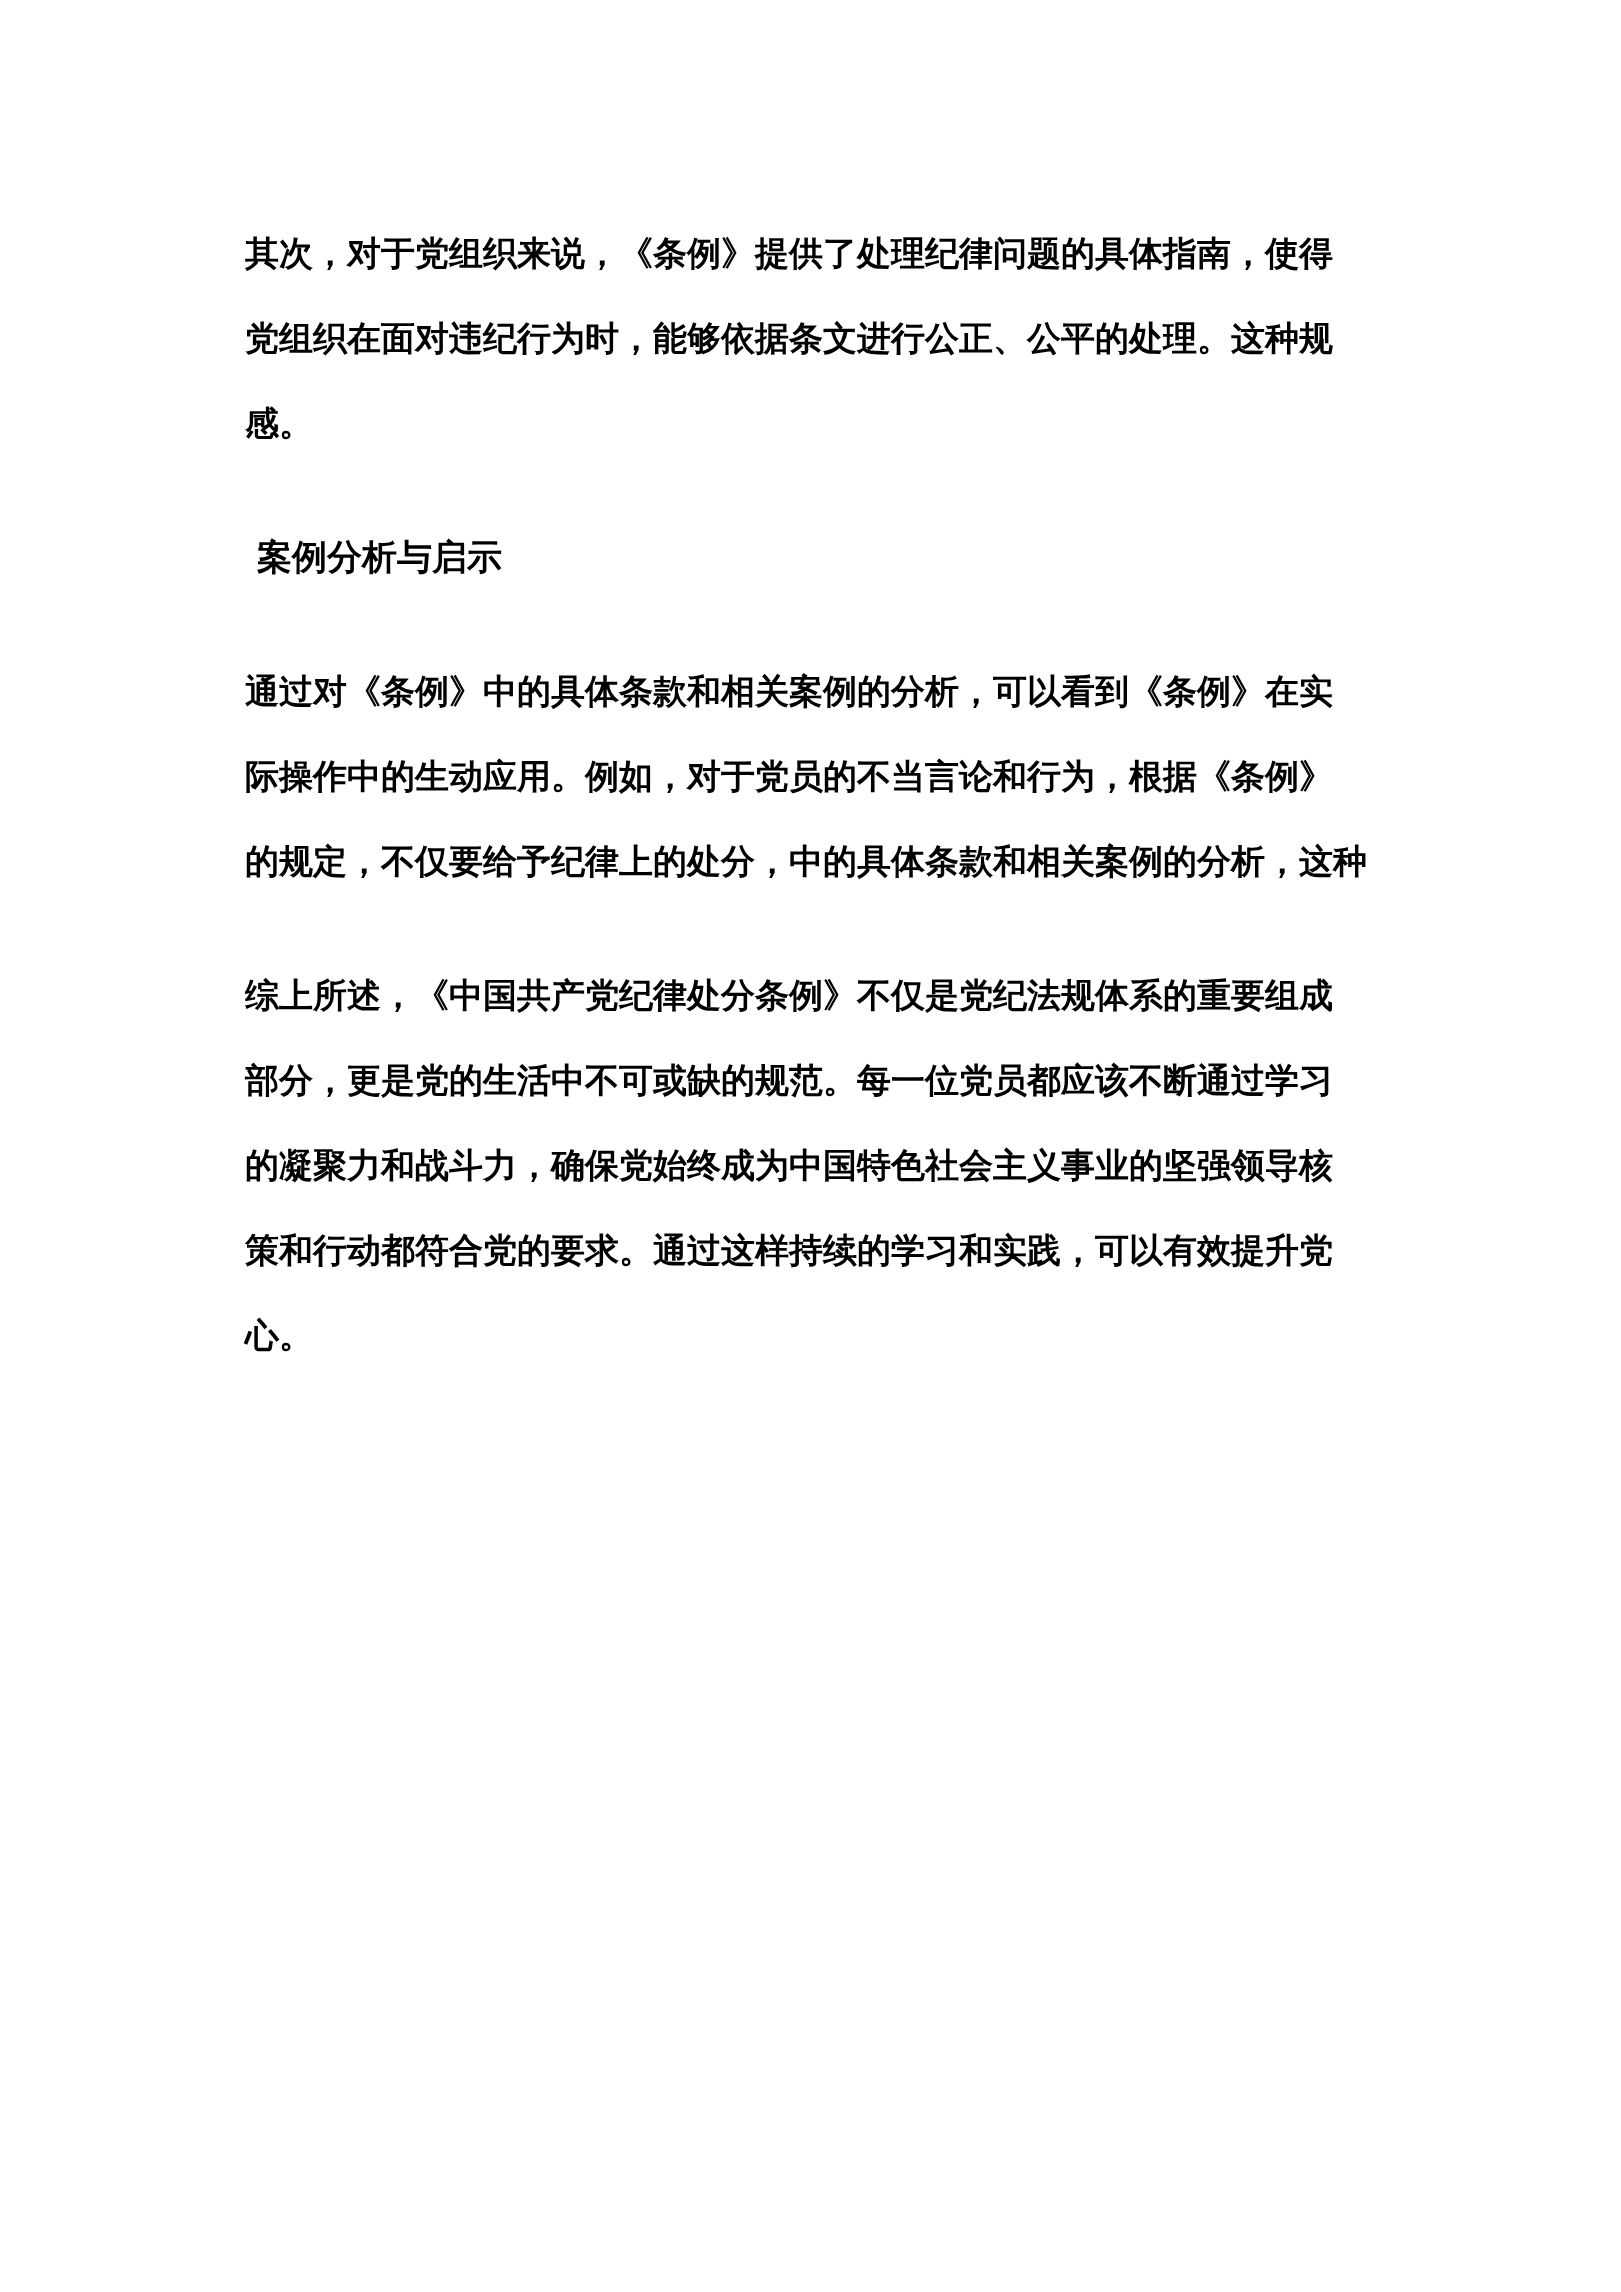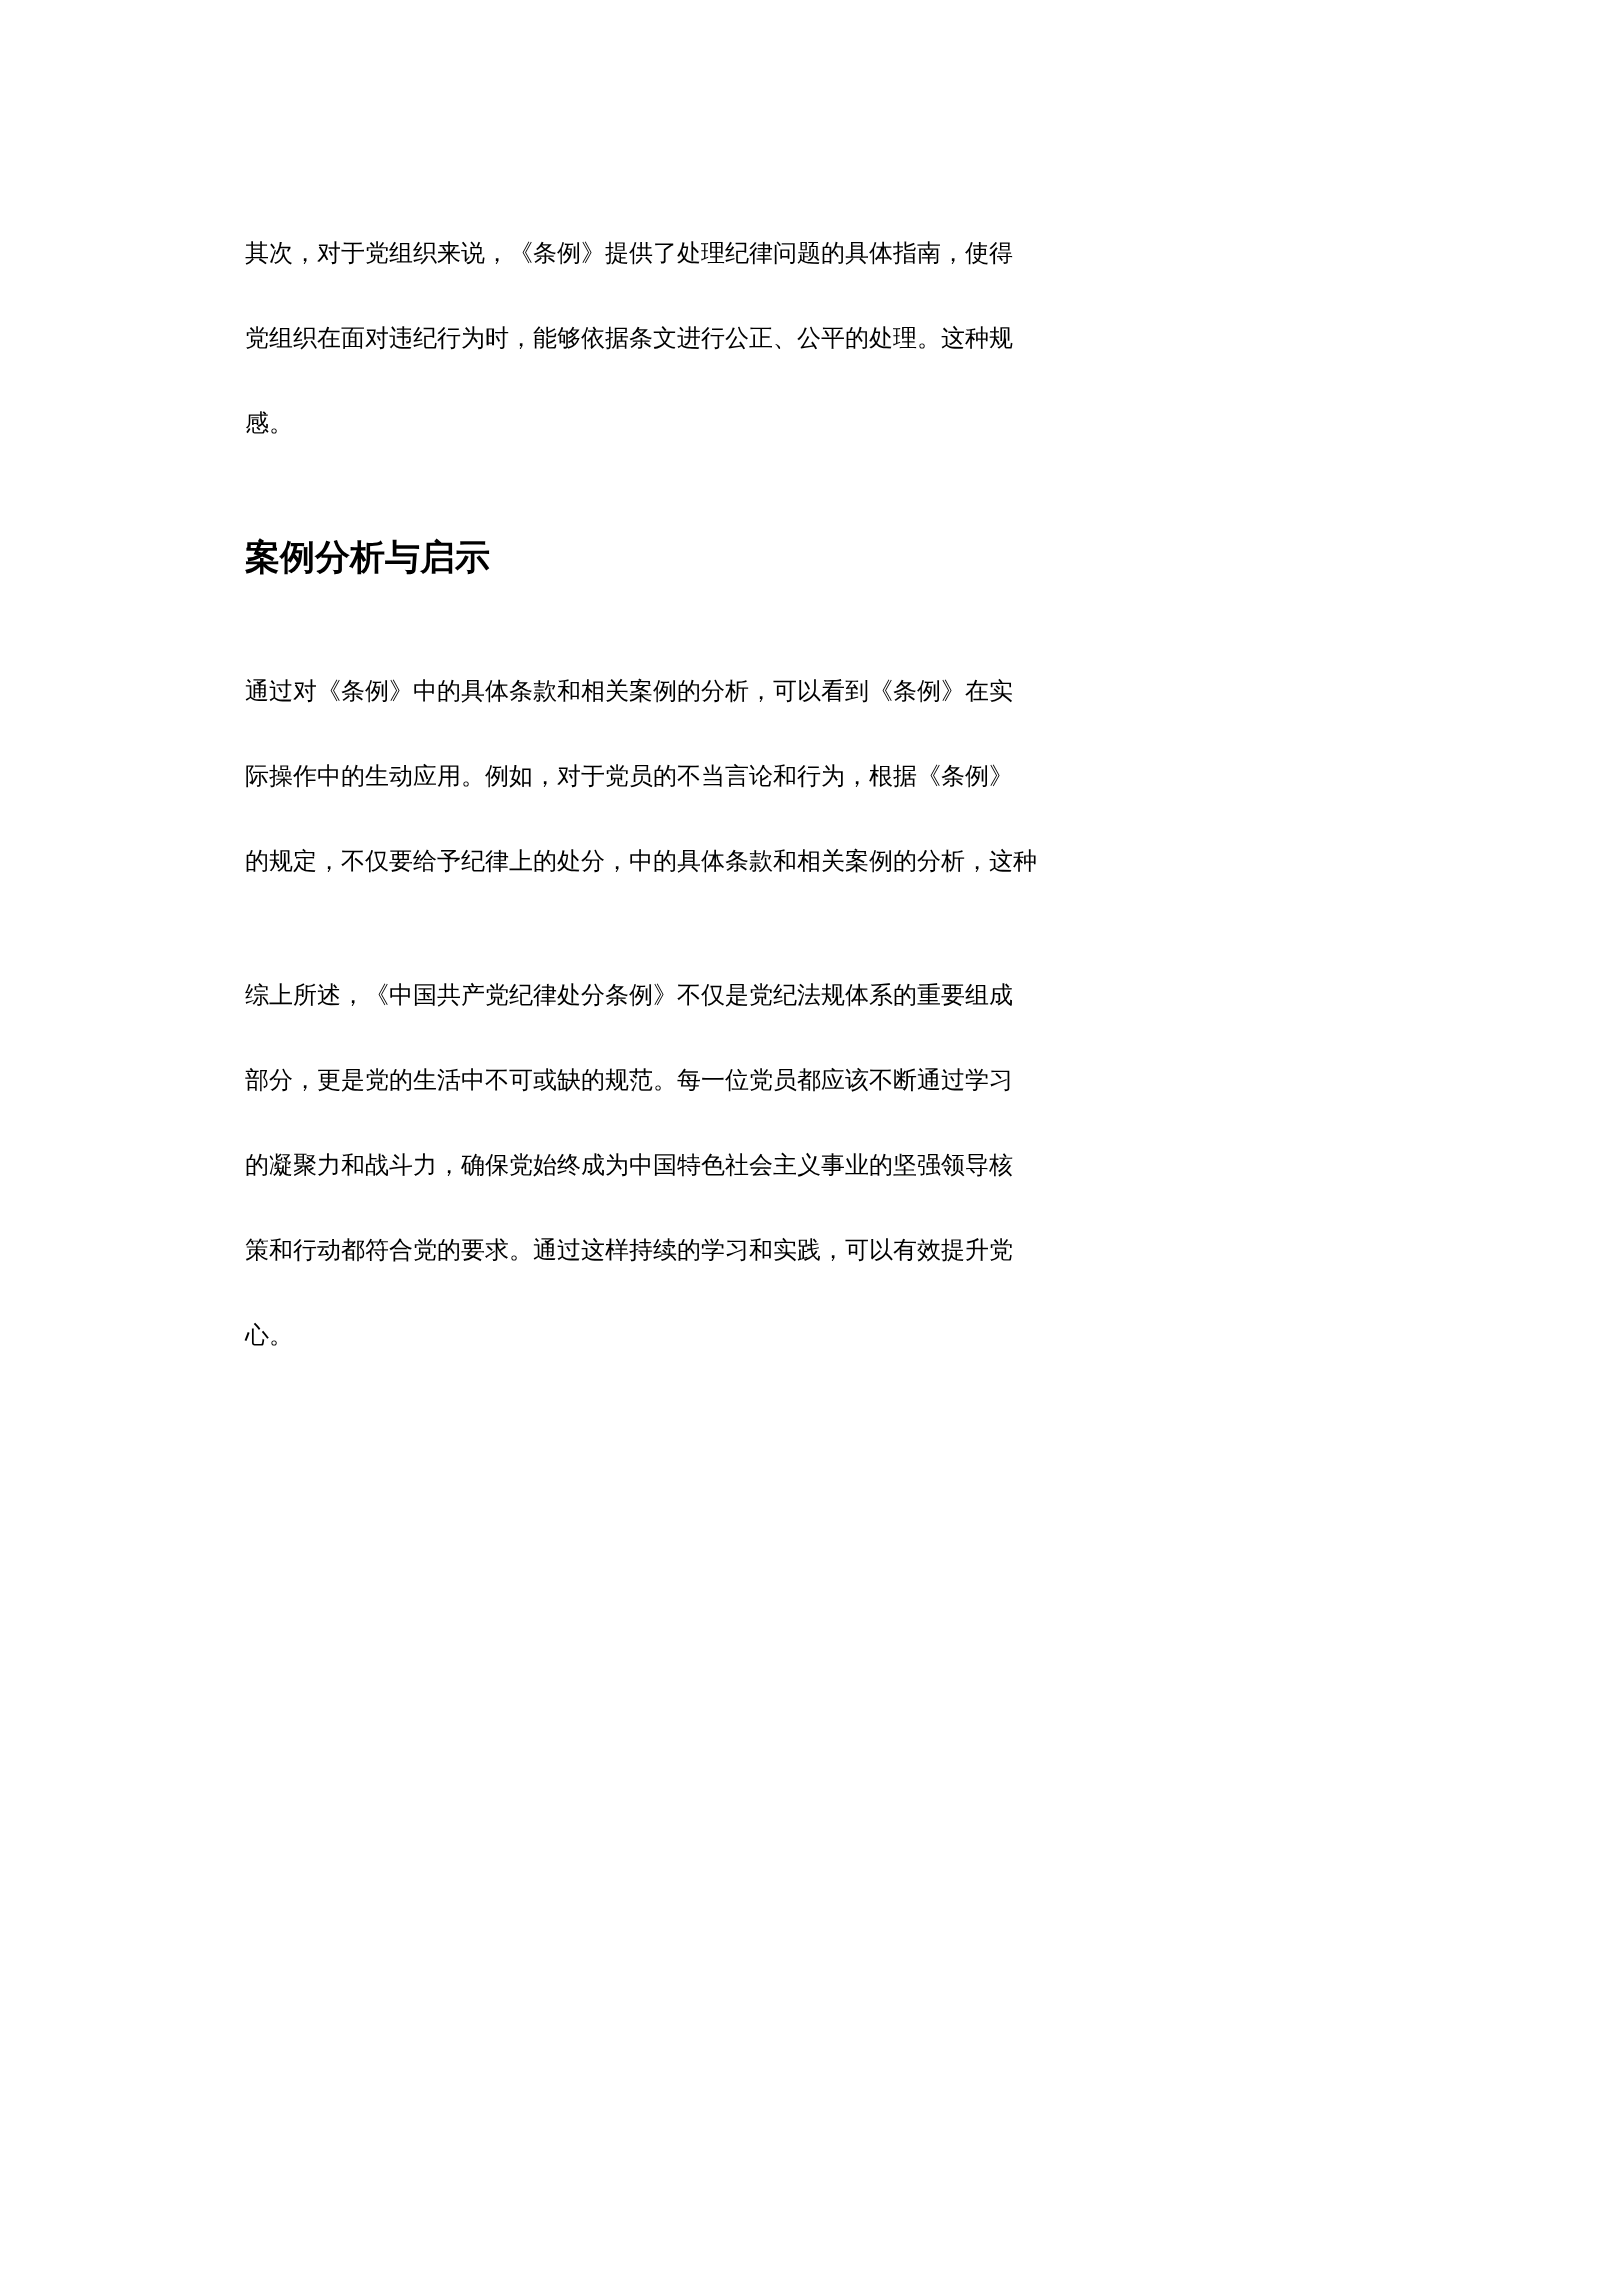--- a/index.html
+++ b/index.html
@@ -16,29 +16,29 @@
       color: #000000;
     }
     .page {
       position: absolute;
       left: 245px;
       top: 211px;
       width: 1129px;
     }
     .para {
       margin: 0 0 49px 0;
-      font-size: 24px;
+      font-size: 34px;
       line-height: 85px;
-      font-weight: normal;
+      font-weight: bold;
       letter-spacing: 0;
       text-align: justify;
       word-break: break-all;
     }
     .heading {
-      margin: 0 0 49px 0;
+      margin: 0 0 49px 12px;
       font-size: 35px;
       line-height: 85px;
       font-weight: bold;
     }
     .line {
       display: block;
       white-space: nowrap;
       height: 85px;
     }
   </style>

